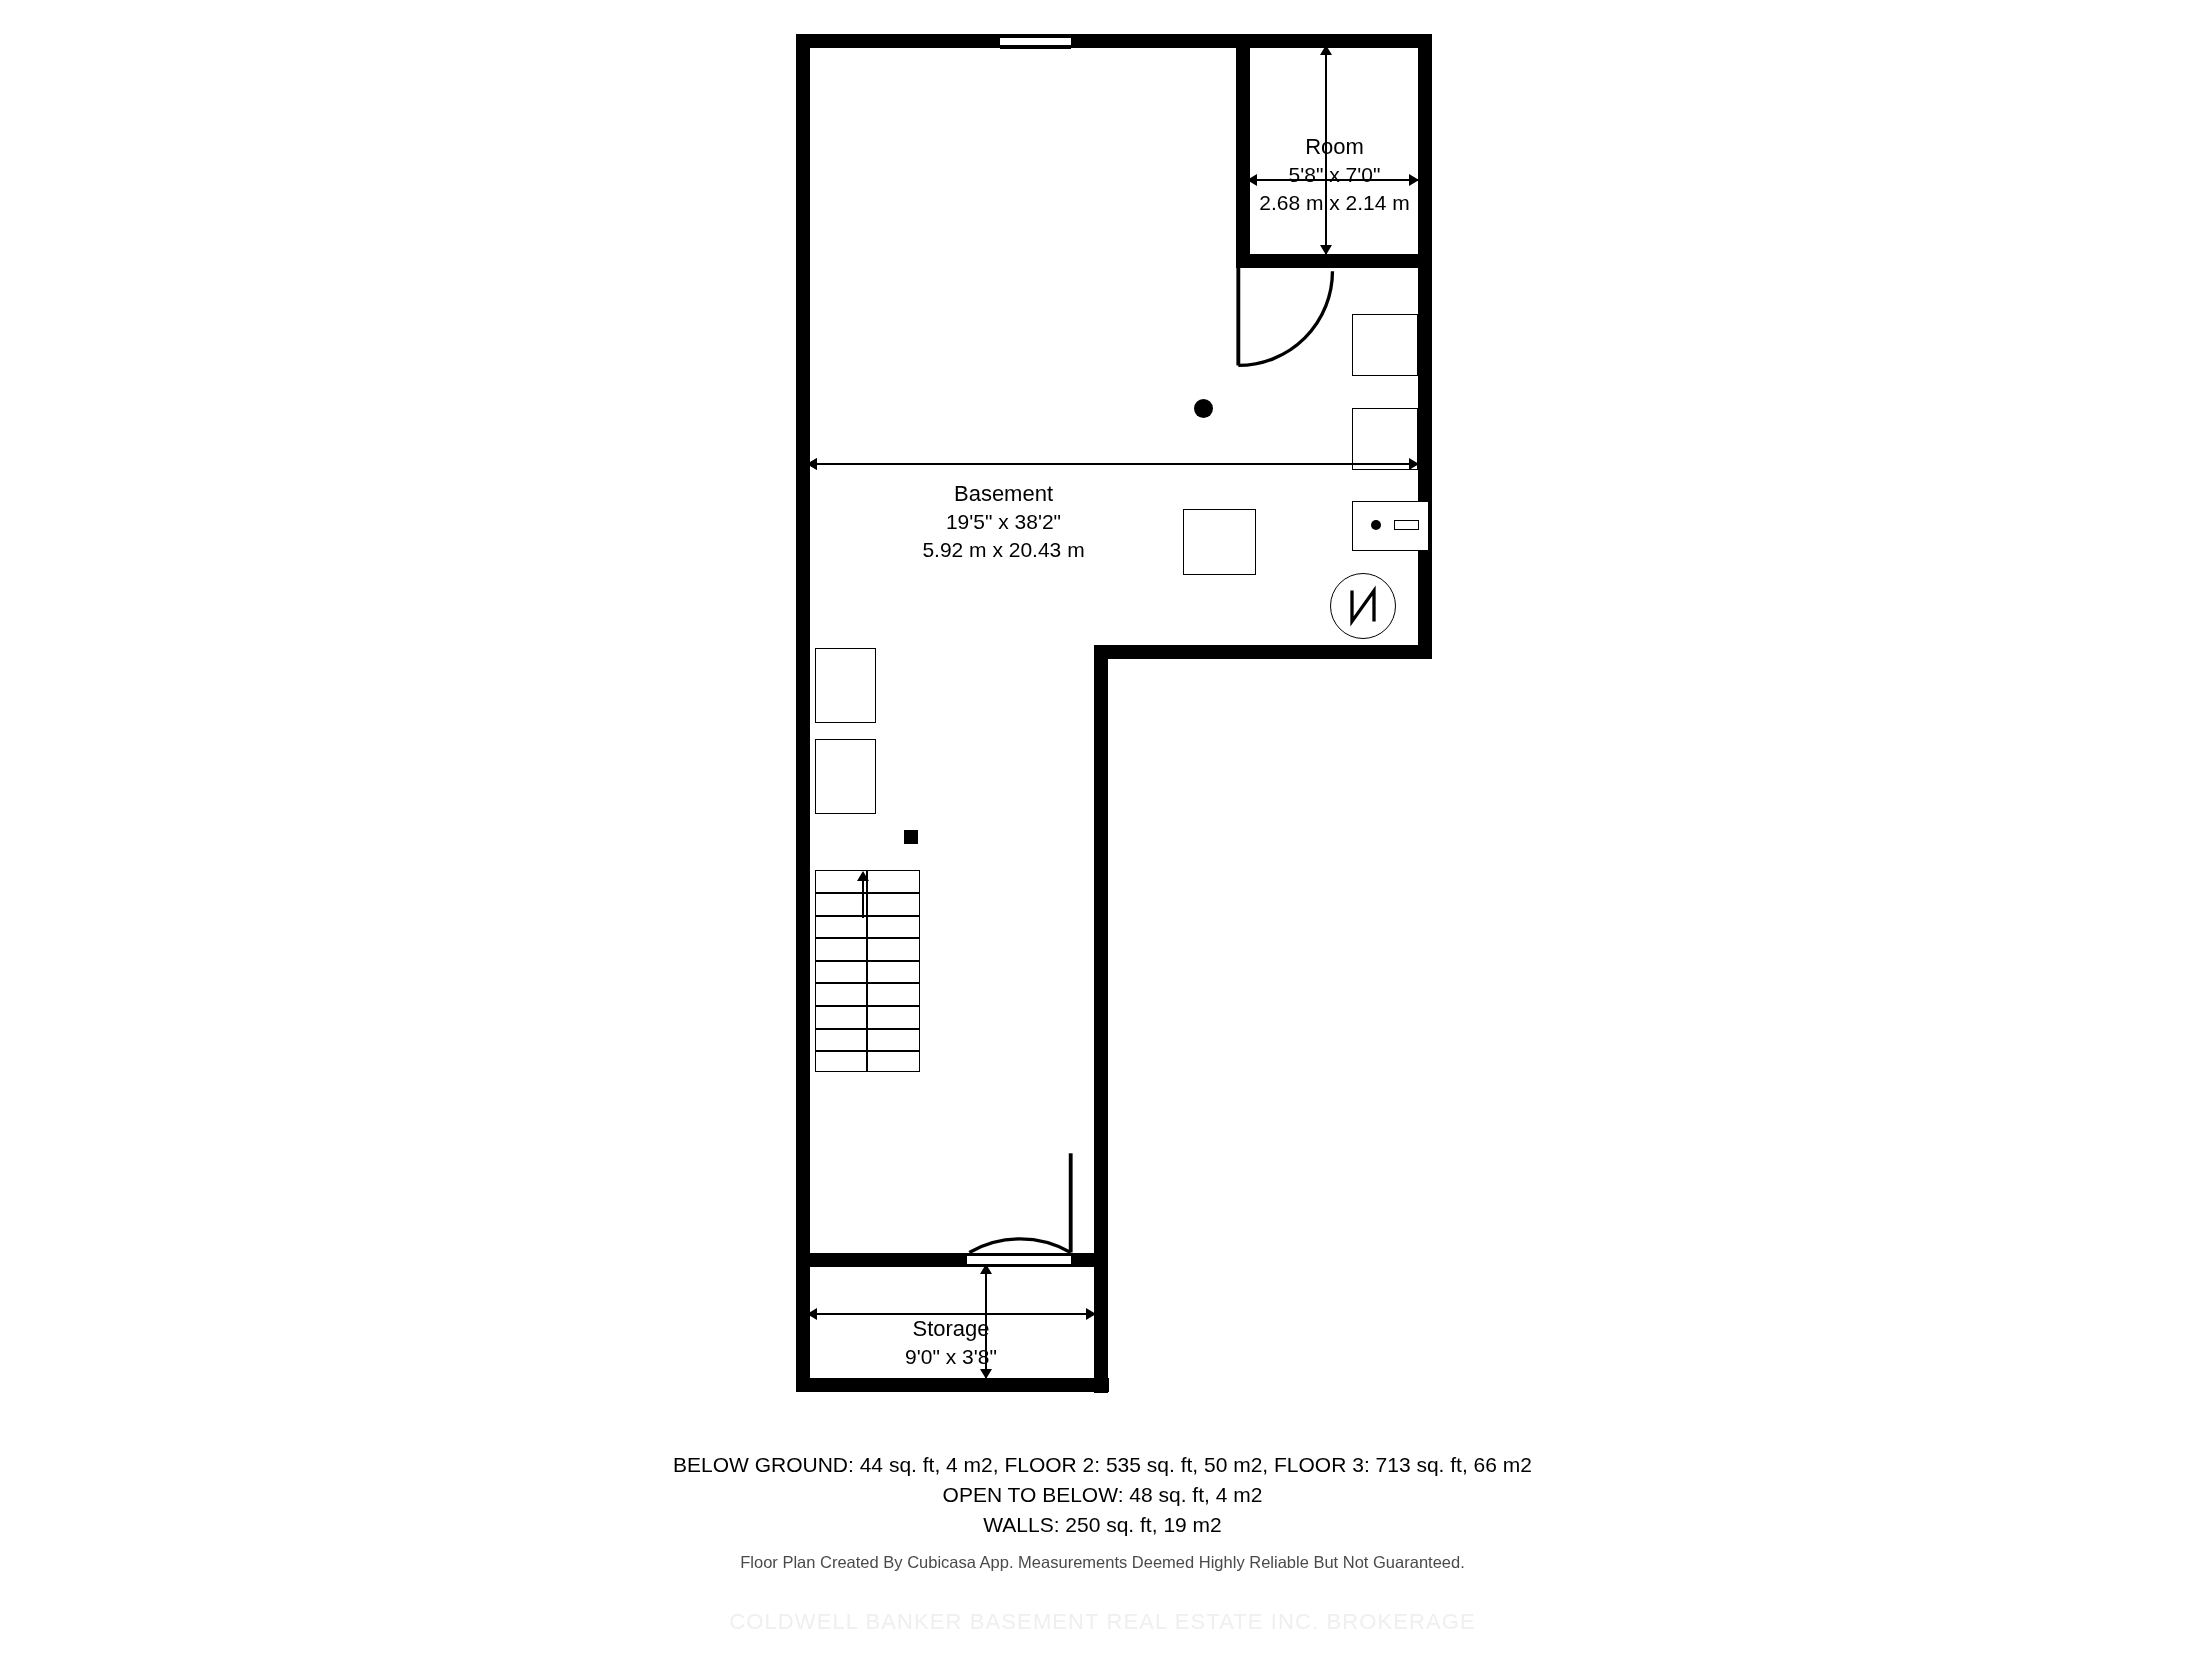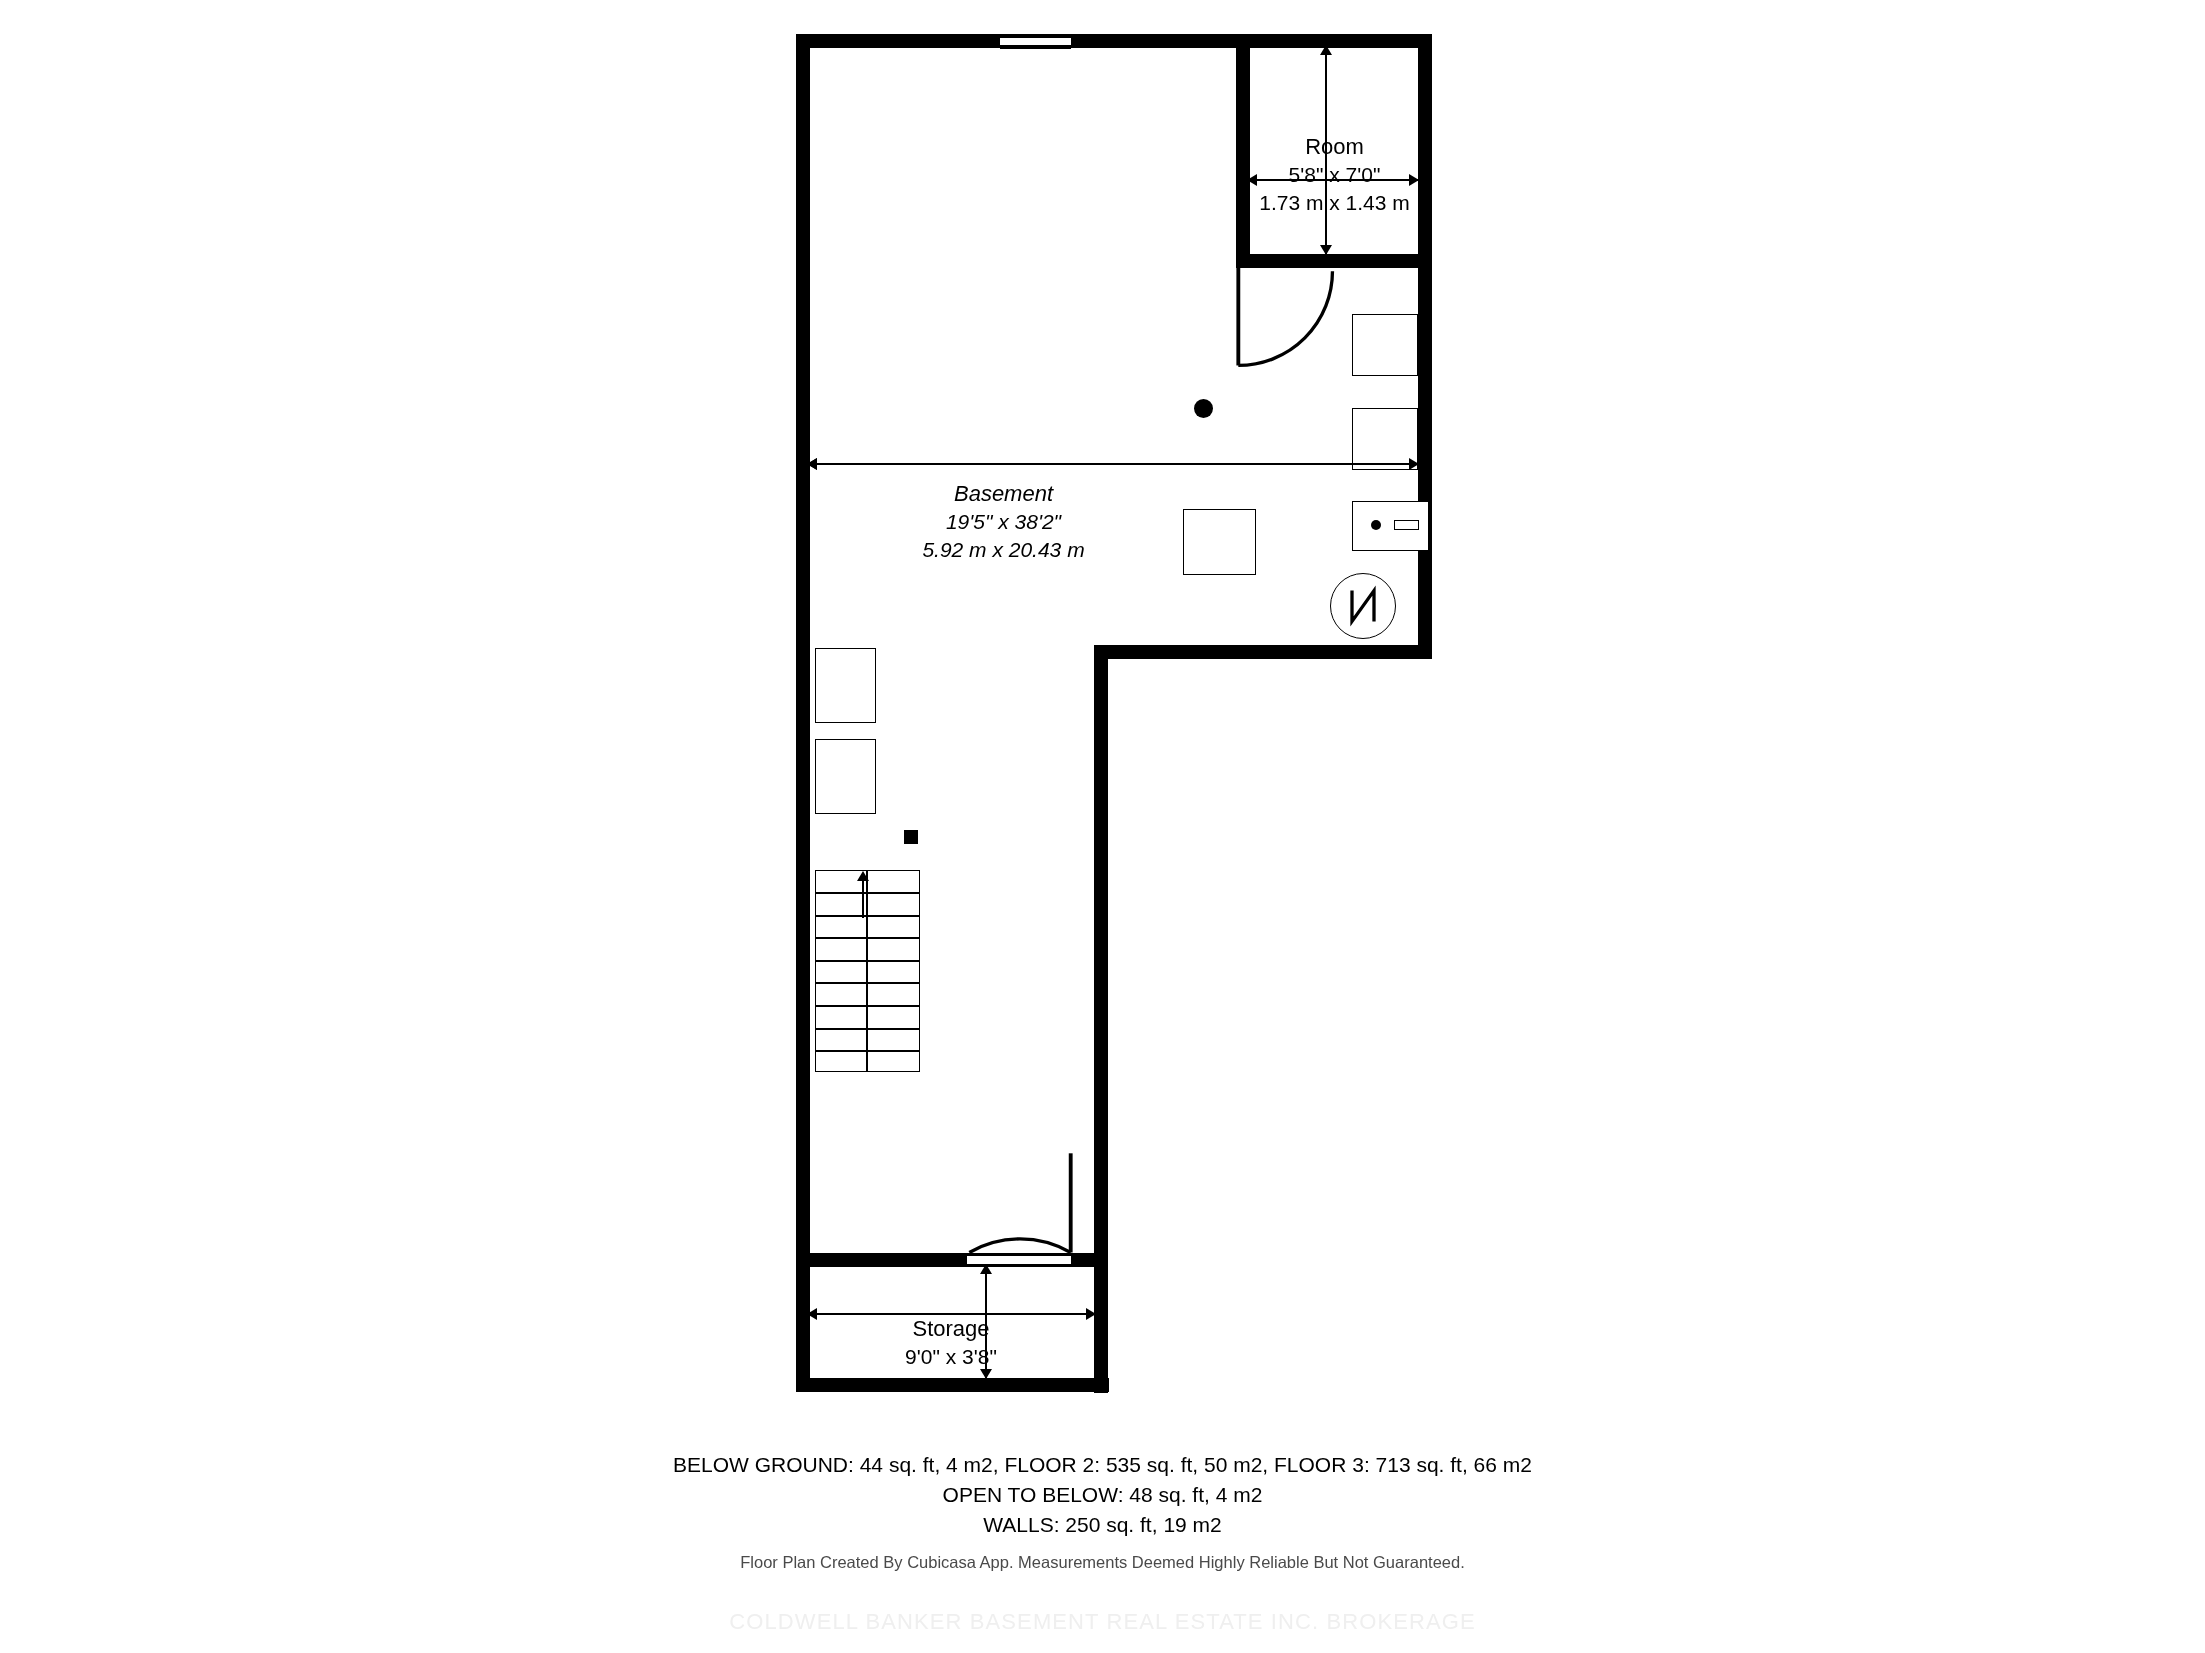--- a/index.html
+++ b/index.html
@@ -251,32 +251,32 @@
   <div class="swing" style="left:966px; top:1150px; width:108px; height:108px;">
     <svg width="108" height="108" viewBox="0 0 196 196">
       <path d="M190 6 L190 186" stroke="#000" stroke-width="7" fill="none"></path>
       <path d="M190 186 A184 184 0 0 0 6 186" stroke="#000" stroke-width="6" fill="none"></path>
     </svg>
   </div>
 
   <div class="room-label" style="left:1223px; top:132px; width:223px;">
     <span class="name">Room</span>
     <span class="dim">5'8" x 7'0"</span>
-    <span class="dim-m">1.73 m x 1.43 m</span>
+    <span class="dim-m">2.68 m x 2.14 m</span>
   </div>
 
   <div class="dimline" style="left:1250px; top:179px; width:168px; height:2.2px;"></div>
   <div class="arrow left" style="left:1247px; top:174px;"></div>
   <div class="arrow right" style="left:1409px; top:174px;"></div>
 
   <div class="dimline" style="left:1325px; top:49px; width:2.2px; height:205px;"></div>
   <div class="arrow up" style="left:1320px; top:45px;"></div>
   <div class="arrow down" style="left:1320px; top:245px;"></div>
 
-  <div class="room-label" style="left:827px; top:479px; width:353px;font-style:italic;">
+  <div class="room-label" style="left:827px; top:479px; width:353px;">
     <span class="name">Basement</span>
     <span class="dim">19'5" x 38'2"</span>
     <span class="dim-m">5.92 m x 20.43 m</span>
   </div>
 
   <div class="dimline" style="left:810px; top:463px; width:608px; height:2.2px;"></div>
   <div class="arrow left" style="left:807px; top:458px;"></div>
   <div class="arrow right" style="left:1409px; top:458px;"></div>
 
   <div class="dimline" style="left:1325px; top:49px; width:0px; height:0px;"></div>

